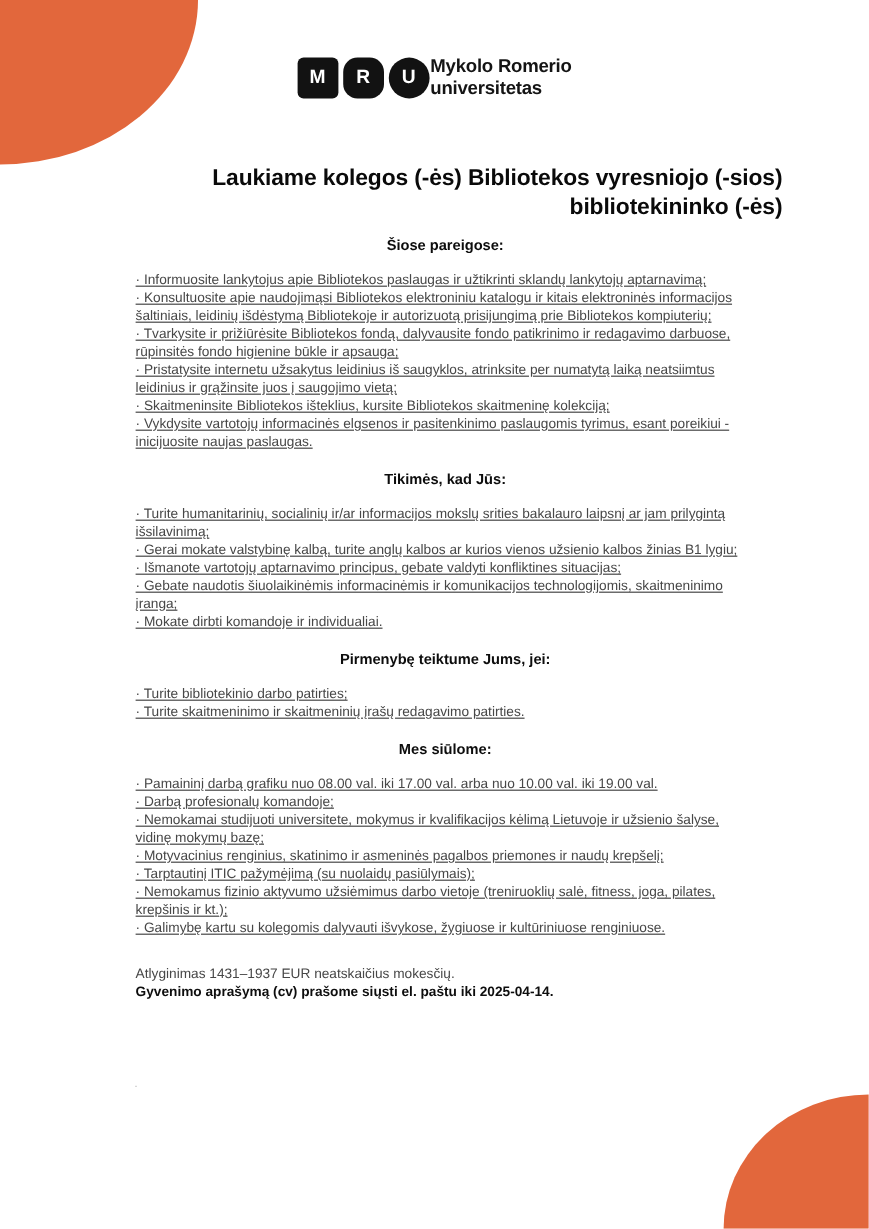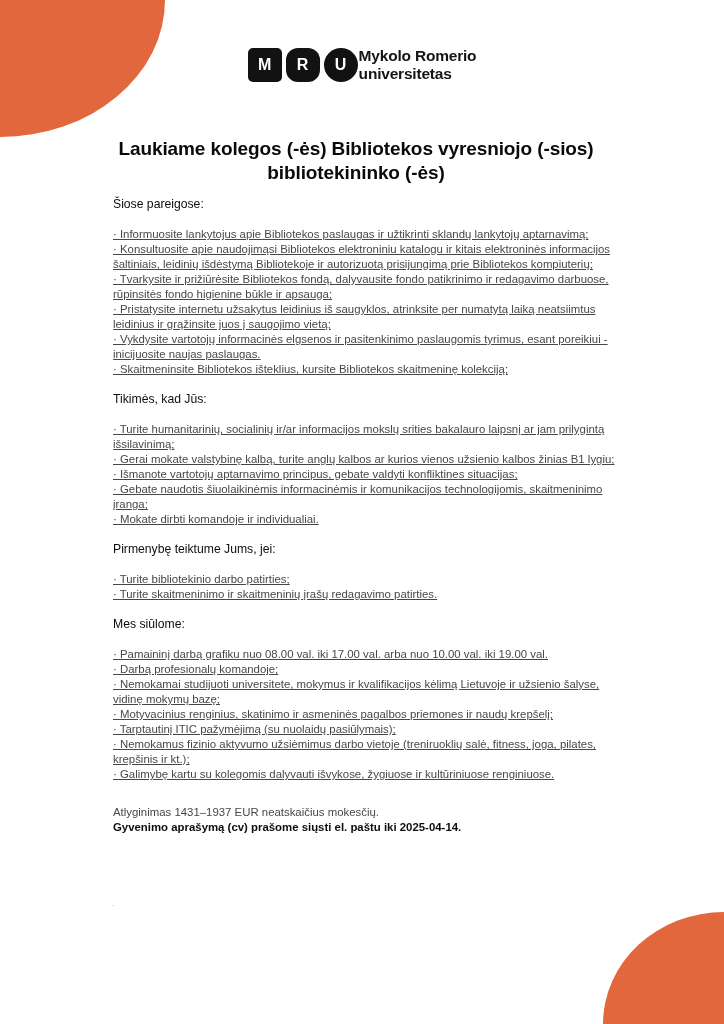--- a/index.html
+++ b/index.html
@@ -36,38 +36,39 @@
     margin-left: 1px;
     font-size: 15.5px; line-height: 18px;
     font-weight: bold; letter-spacing: -0.2px;
     color: #141414;
   }
 
   
   .title {
     position: absolute;
     top: 137px; left: 60px; right: 72px;
-    text-align: center;
+    text-align: right;
     font-size: 19px; line-height: 23.5px;
     font-weight: bold; color: #0a0a0a;
     letter-spacing: -0.1px;
   }
 
   
   .content {
     position: absolute;
     top: 197px; left: 113px;
     width: 516px;
     font-size: 11.4px; line-height: 15px;
     color: #474747;
   }
   .section-heading {
     font-size: 12.2px; line-height: 15px;
-    font-weight: normal; color: #0d0d0d;
+    font-weight: bold; color: #0d0d0d;
     margin: 15px 0 15px 0;
+    text-align: center;
   }
   .section:first-child .section-heading { margin-top: 0; }
   .bullet { margin: 0; text-decoration: underline; }
 
   .footer { margin-top: 23px; }
   .footer-line { margin: 0; }
   .footer-bold { font-weight: bold; color: #0d0d0d; }
 
   .tiny-mark {
     position: absolute;
@@ -99,22 +100,22 @@
 
   <div class="content">
 
     <div class="section">
       <div class="section-heading">Šiose pareigose:</div>
       <div class="bullets">
         <div class="bullet"> · Informuosite lankytojus apie Bibliotekos paslaugas ir užtikrinti sklandų lankytojų aptarnavimą;</div>
         <div class="bullet">· Konsultuosite apie naudojimąsi Bibliotekos elektroniniu katalogu ir kitais elektroninės informacijos šaltiniais, leidinių išdėstymą Bibliotekoje ir autorizuotą prisijungimą prie Bibliotekos kompiuterių;</div>
         <div class="bullet">· Tvarkysite ir prižiūrėsite Bibliotekos fondą, dalyvausite fondo patikrinimo ir redagavimo darbuose, rūpinsitės fondo higienine būkle ir apsauga;</div>
         <div class="bullet">· Pristatysite internetu užsakytus leidinius iš saugyklos, atrinksite per numatytą laiką neatsiimtus leidinius ir grąžinsite juos į saugojimo vietą;</div>
+        <div class="bullet">· Skaitmeninsite Bibliotekos išteklius, kursite Bibliotekos skaitmeninę kolekciją;</div>
         <div class="bullet">· Vykdysite vartotojų informacinės elgsenos ir pasitenkinimo paslaugomis tyrimus, esant poreikiui - inicijuosite naujas paslaugas.</div>
-        <div class="bullet">· Skaitmeninsite Bibliotekos išteklius, kursite Bibliotekos skaitmeninę kolekciją;</div>
       </div>
     </div>
 
     <div class="section">
       <div class="section-heading">Tikimės, kad Jūs:</div>
       <div class="bullets">
         <div class="bullet">· Turite humanitarinių, socialinių ir/ar informacijos mokslų srities bakalauro laipsnį ar jam prilygintą išsilavinimą;</div>
         <div class="bullet">· Gerai mokate valstybinę kalbą, turite anglų kalbos ar kurios vienos užsienio kalbos žinias B1 lygiu;</div>
         <div class="bullet">· Išmanote vartotojų aptarnavimo principus, gebate valdyti konfliktines situacijas;</div>
         <div class="bullet">· Gebate naudotis šiuolaikinėmis informacinėmis ir komunikacijos technologijomis, skaitmeninimo įranga;</div>

